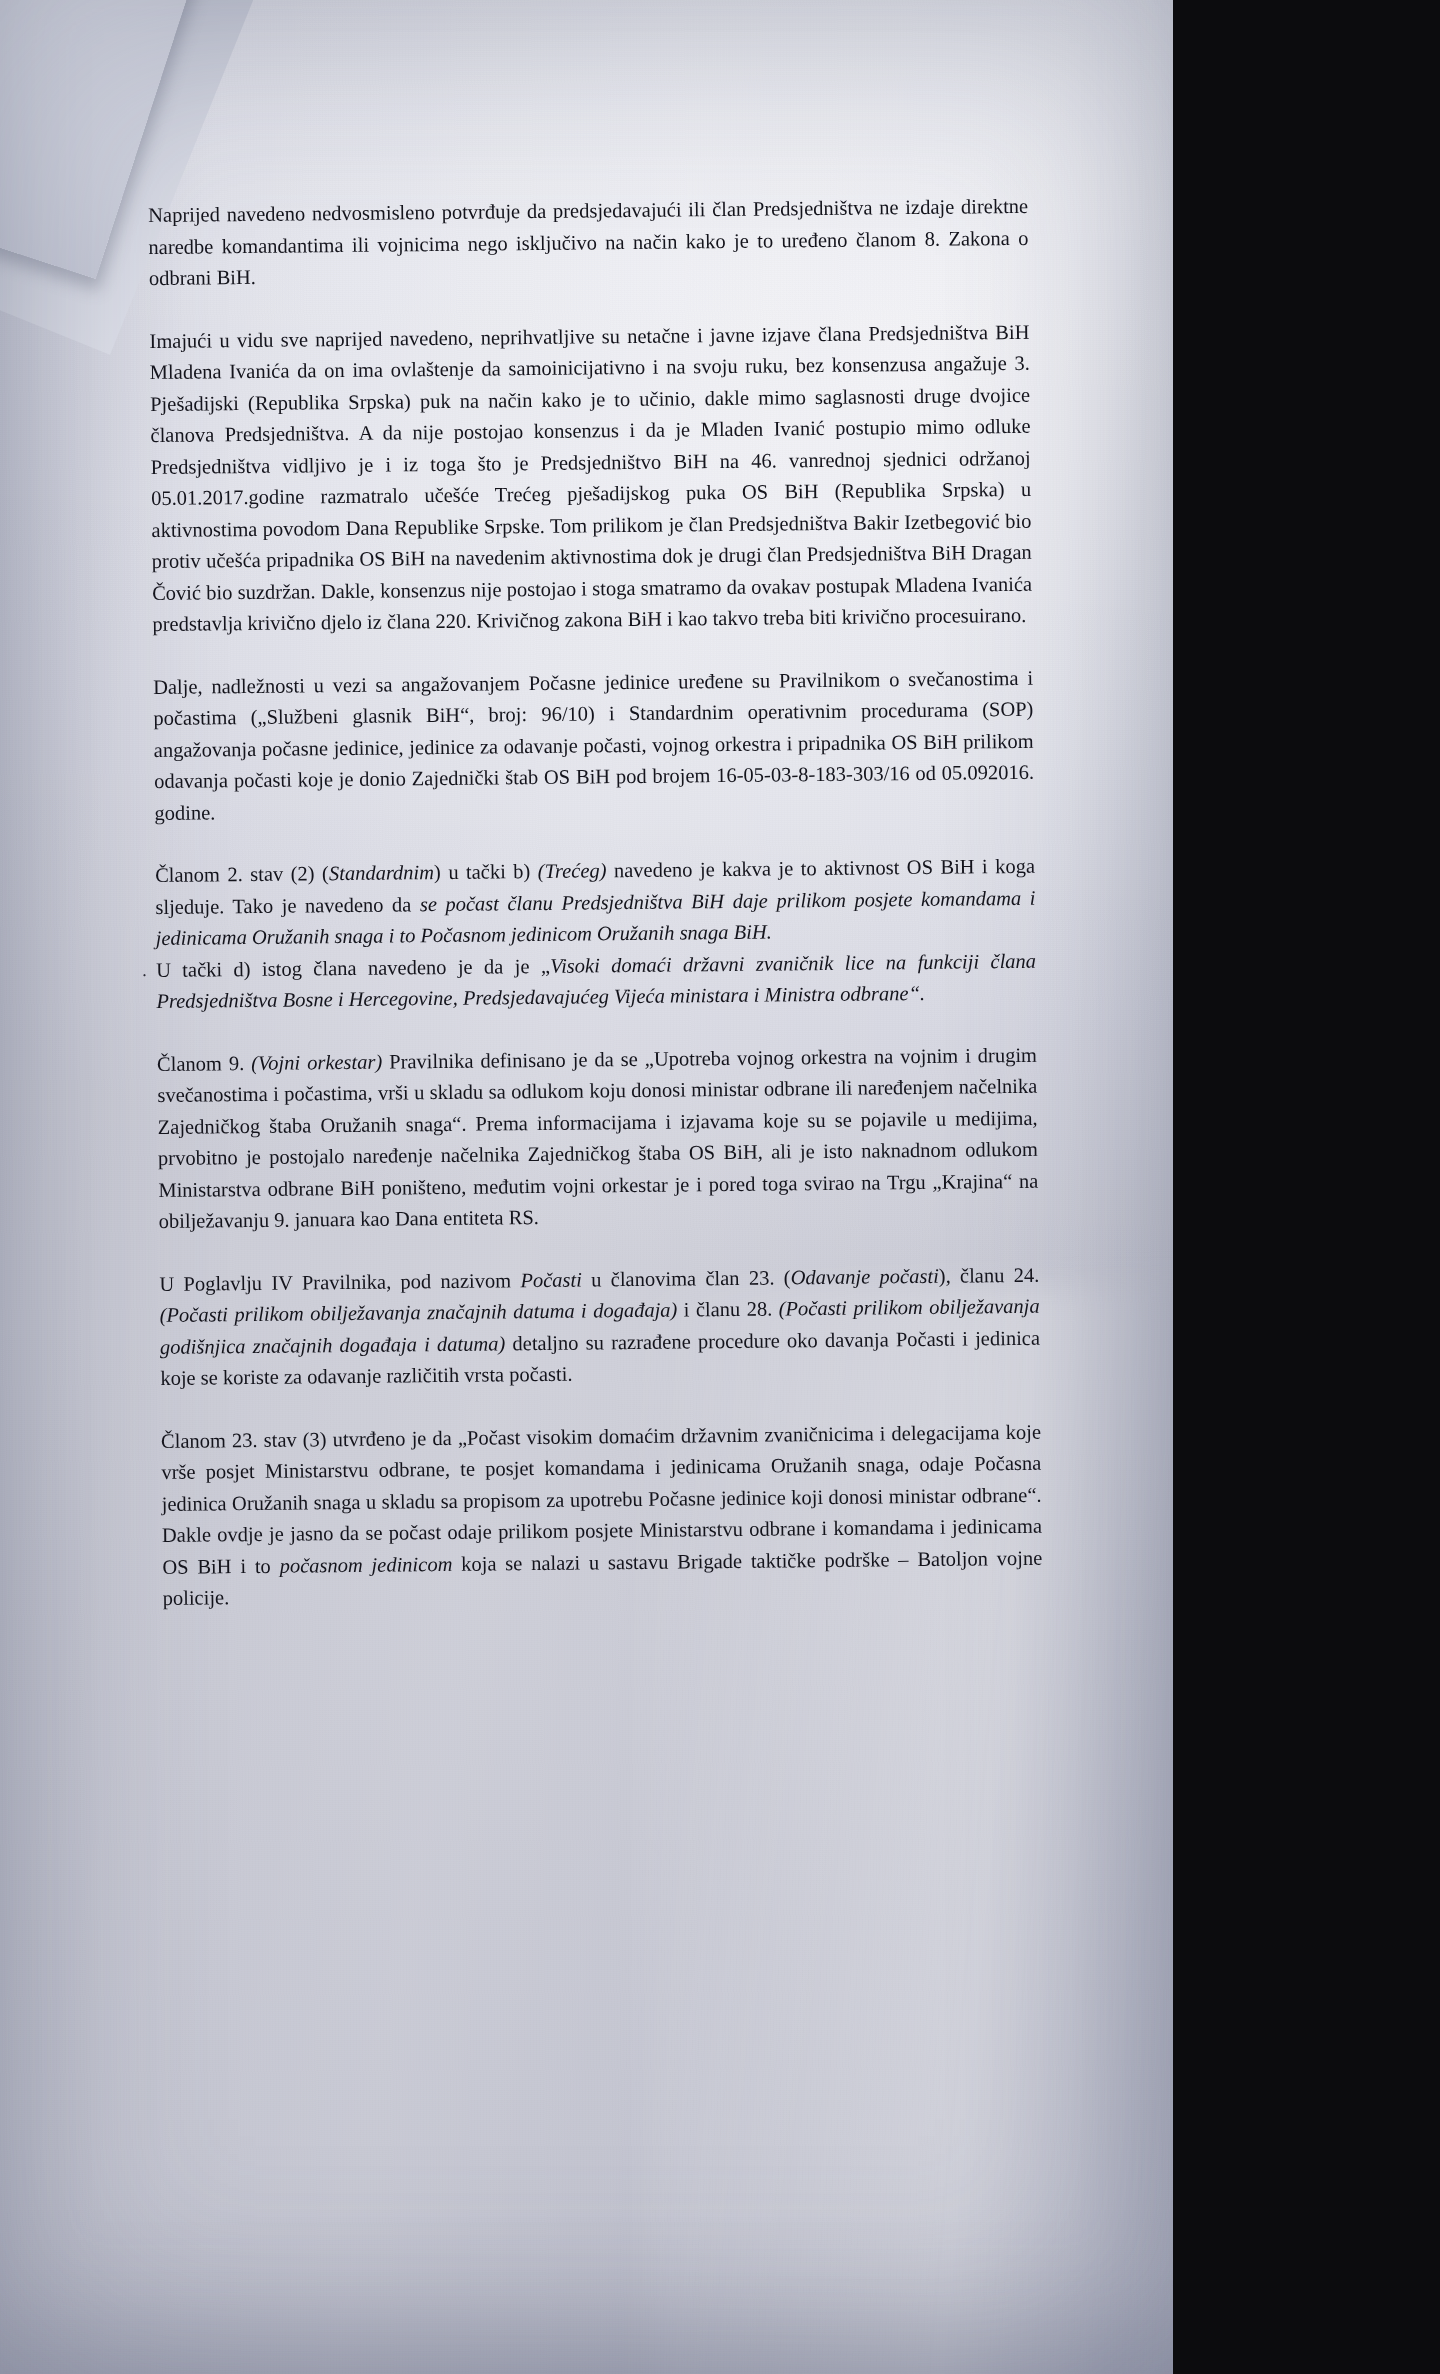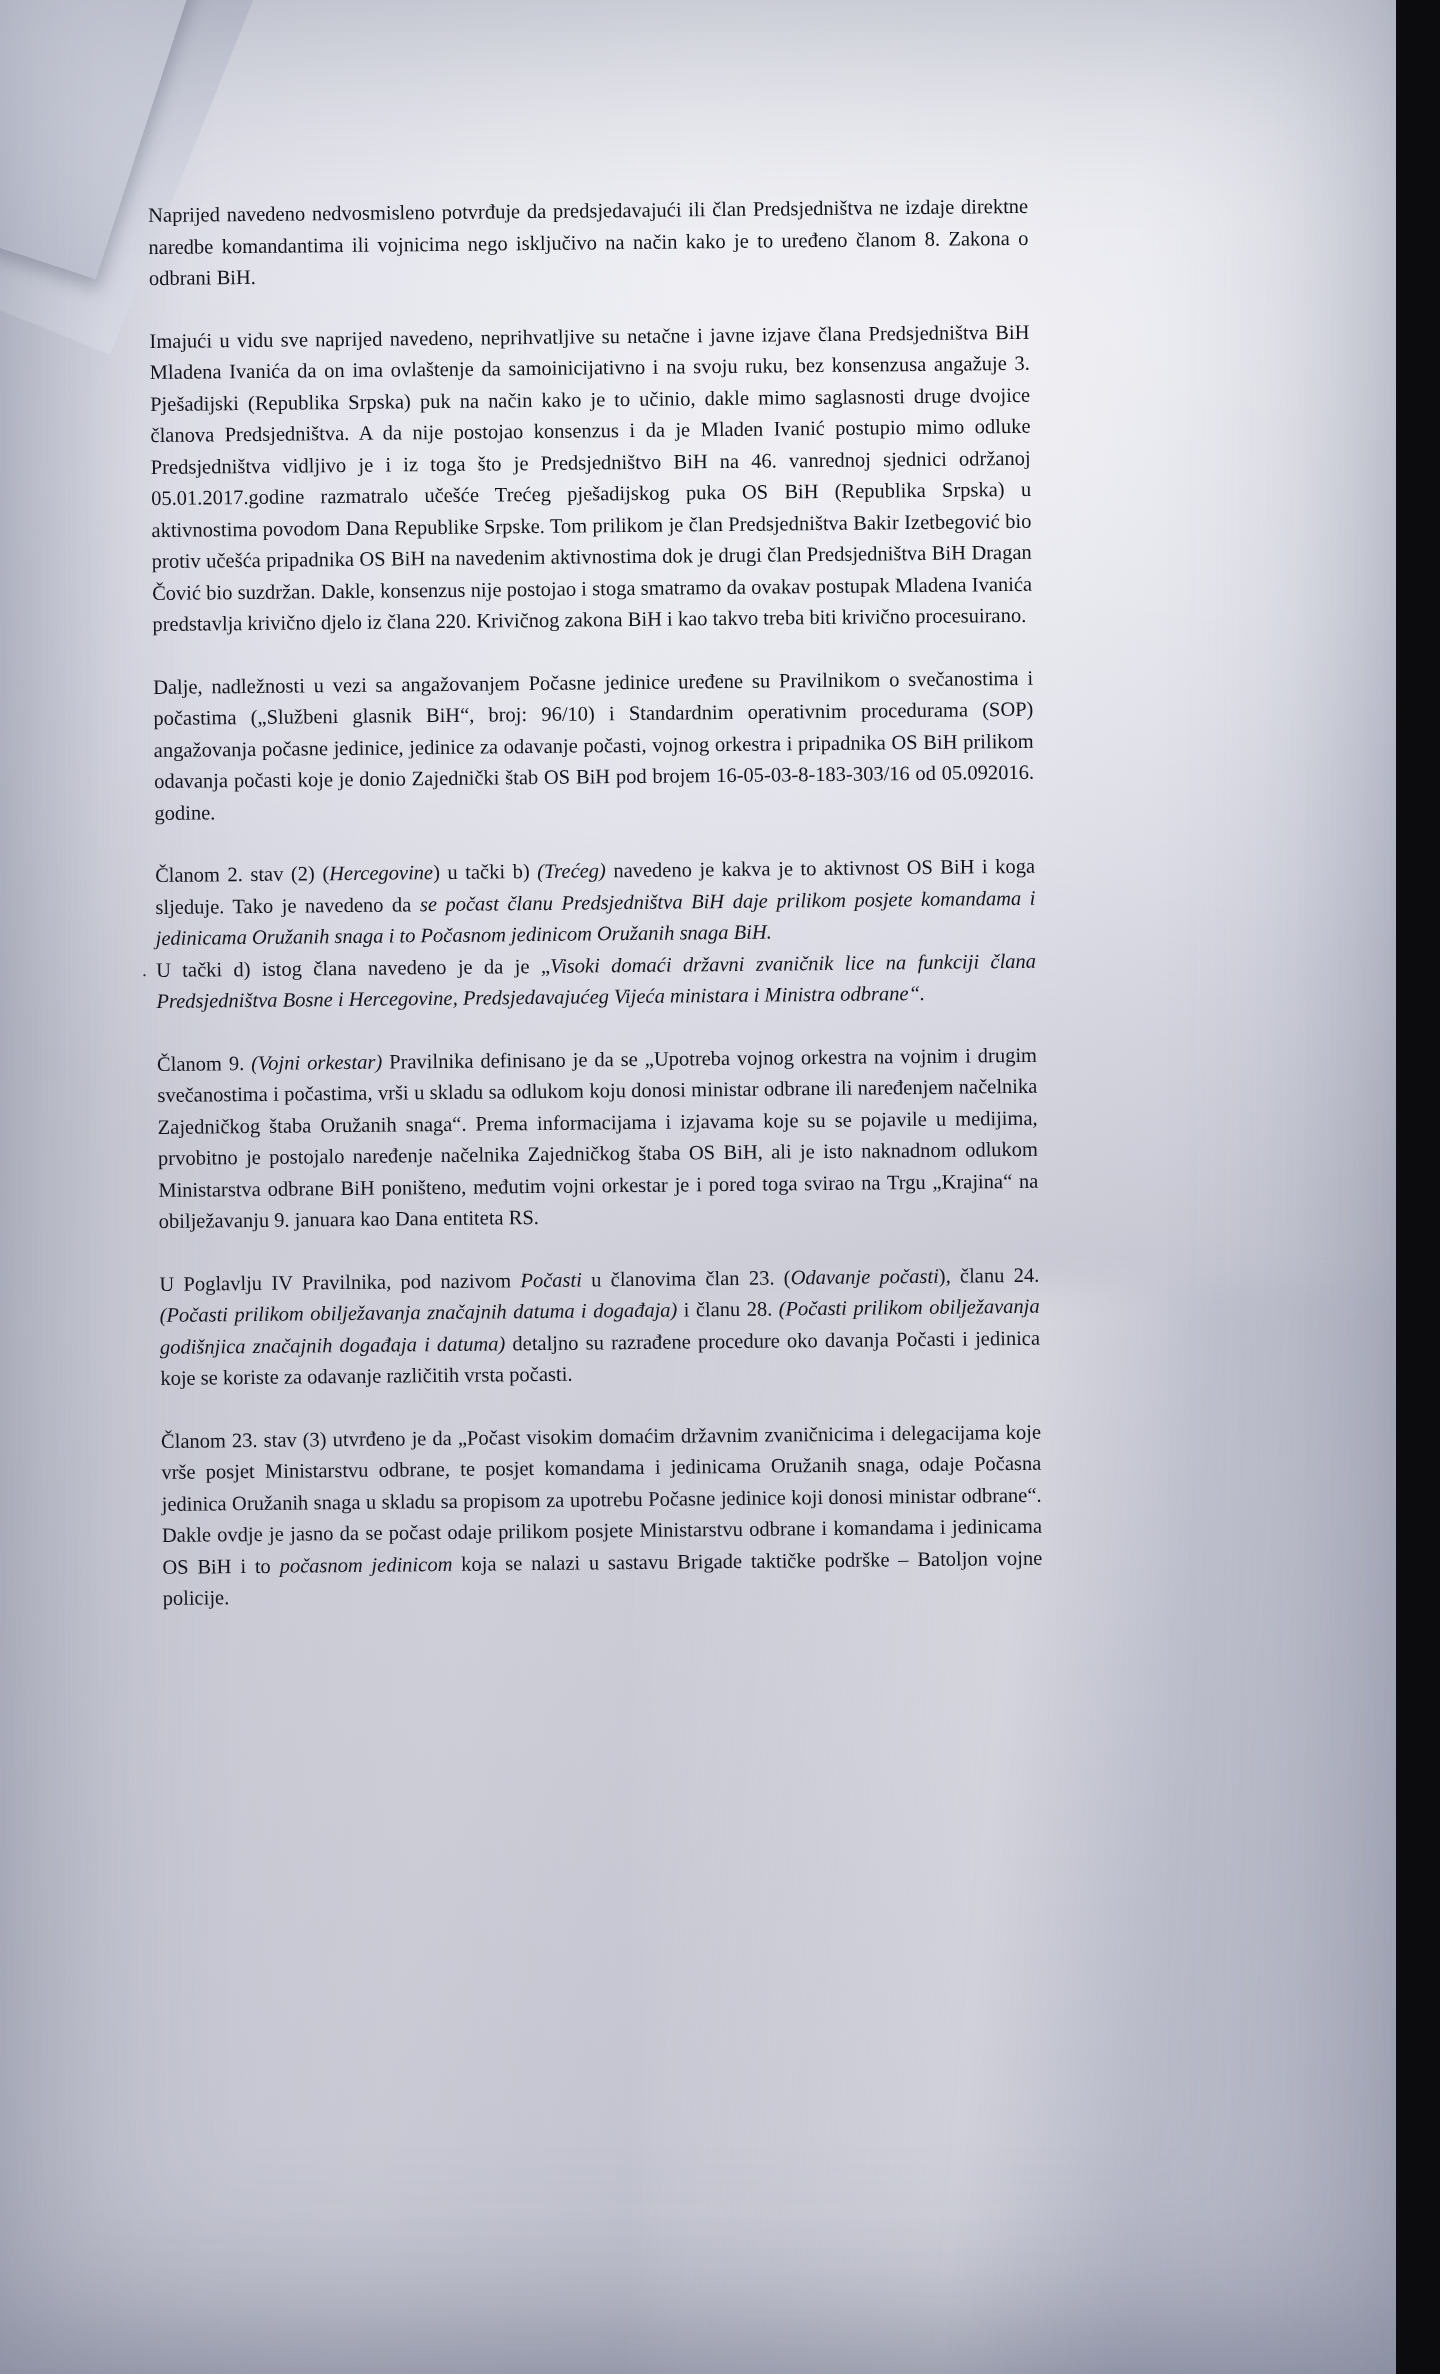--- a/index.html
+++ b/index.html
@@ -3,21 +3,21 @@
 <meta charset="utf-8">
 <title>Scanned Legal Document</title>
 <style>
   html, body {
     margin: 0;
     padding: 0;
     background: #0c0c0e;
   }
   #page {
     position: relative;
-    width: 1396px;
+    width: 1173px;
     height: 2374px;
     overflow: hidden;
     background: #cfd0da;
   }
 
   
   #sheet {
     position: absolute;
     left: -60px;
     top: -70px;
@@ -135,21 +135,21 @@
 
   <div id="fold">
     <div class="under"></div>
     <div class="flap"></div>
   </div>
 
   <div id="doc">
       <p id="p1"><span>Naprijed navedeno nedvosmisleno potvrđuje da predsjedavajući ili član Predsjedništva ne izdaje direktne naredbe komandantima ili vojnicima nego isključivo na način kako je to uređeno članom 8. Zakona o odbrani BiH.</span></p>
       <p id="p2"><span>Imajući u vidu sve naprijed navedeno, neprihvatljive su netačne i javne izjave člana Predsjedništva BiH Mladena Ivanića da on ima ovlaštenje da samoinicijativno i na svoju ruku, bez konsenzusa angažuje 3. Pješadijski (Republika Srpska) puk na način kako je to učinio, dakle mimo saglasnosti druge dvojice članova Predsjedništva. A da nije postojao konsenzus i da je Mladen Ivanić  postupio mimo odluke Predsjedništva vidljivo je i iz toga što je Predsjedništvo BiH na 46. vanrednoj sjednici održanoj 05.01.2017.godine razmatralo učešće Trećeg pješadijskog puka OS BiH (Republika Srpska) u aktivnostima povodom Dana Republike Srpske. Tom prilikom je član Predsjedništva Bakir Izetbegović bio protiv učešća pripadnika OS BiH na navedenim aktivnostima dok je drugi član Predsjedništva BiH Dragan Čović bio suzdržan. Dakle, konsenzus nije postojao i stoga smatramo da ovakav postupak Mladena Ivanića predstavlja krivično djelo iz člana 220. Krivičnog zakona BiH i kao takvo treba biti krivično procesuirano.</span></p>
       <p id="p3"><span>Dalje, nadležnosti u vezi sa angažovanjem Počasne jedinice uređene su Pravilnikom o svečanostima i počastima („Službeni glasnik BiH“, broj: 96/10) i Standardnim operativnim procedurama (SOP) angažovanja počasne jedinice, jedinice za odavanje počasti, vojnog orkestra i pripadnika OS BiH prilikom odavanja počasti koje je donio Zajednički štab OS BiH pod brojem 16-05-03-8-183-303/16 od 05.092016. godine.</span></p>
-      <p id="p4" class="tight"><span>Članom 2. stav (2) (</span><i>Hercegovine</i><span>) u tački b) </span><i>(Trećeg)</i><span> navedeno je kakva je to aktivnost OS BiH i koga sljeduje. Tako je navedeno da </span><i>se počast članu Predsjedništva BiH daje prilikom posjete komandama i jedinicama Oružanih snaga i to Počasnom jedinicom Oružanih snaga BiH.</i></p>
+      <p id="p4" class="tight"><span>Članom 2. stav (2) (</span><i>Standardnim</i><span>) u tački b) </span><i>(Trećeg)</i><span> navedeno je kakva je to aktivnost OS BiH i koga sljeduje. Tako je navedeno da </span><i>se počast članu Predsjedništva BiH daje prilikom posjete komandama i jedinicama Oružanih snaga i to Počasnom jedinicom Oružanih snaga BiH.</i></p>
       <p id="p5" style="position: relative;"><span class="dot-lead">.</span><span>U tački d) istog člana navedeno je da je „</span><i>Visoki domaći državni zvaničnik lice na funkciji člana Predsjedništva Bosne i Hercegovine, Predsjedavajućeg Vijeća ministara i Ministra odbrane“.</i></p>
       <p id="p6"><span>Članom 9. </span><i>(Vojni orkestar)</i><span>  Pravilnika definisano je da se „Upotreba vojnog orkestra na vojnim i drugim svečanostima i počastima, vrši  u skladu sa odlukom koju donosi ministar odbrane ili naređenjem načelnika Zajedničkog štaba Oružanih snaga“. Prema informacijama i izjavama koje su se pojavile u medijima, prvobitno je postojalo naređenje načelnika Zajedničkog štaba OS BiH, ali je isto naknadnom odlukom Ministarstva odbrane BiH poništeno, međutim vojni orkestar je i pored toga svirao na Trgu „Krajina“ na obilježavanju 9. januara kao Dana entiteta RS.</span></p>
       <p id="p7"><span>U Poglavlju IV Pravilnika, pod nazivom </span><i>Počasti</i><span> u članovima član 23. (</span><i>Odavanje počasti</i><span>), članu 24. </span><i>(Počasti prilikom obilježavanja značajnih datuma i događaja)</i><span> i članu 28. </span><i>(Počasti prilikom obilježavanja godišnjica značajnih događaja i datuma)</i><span> detaljno su razrađene procedure oko davanja Počasti i jedinica koje se koriste za odavanje različitih vrsta počasti.</span></p>
       <p id="p8"><span>Članom 23. stav (3) utvrđeno je da „Počast visokim domaćim državnim zvaničnicima i delegacijama koje vrše posjet Ministarstvu odbrane, te posjet komandama i jedinicama Oružanih snaga, odaje Počasna jedinica Oružanih snaga u skladu sa propisom za upotrebu Počasne jedinice koji donosi ministar odbrane“. Dakle ovdje je jasno da se počast odaje prilikom posjete Ministarstvu odbrane i komandama i jedinicama OS BiH i to </span><i>počasnom jedinicom</i><span> koja se nalazi u sastavu Brigade taktičke podrške – Batoljon vojne policije.</span></p>
     </div>
 
   <div id="vignette"></div>
 </div>
 
 </body></html>

